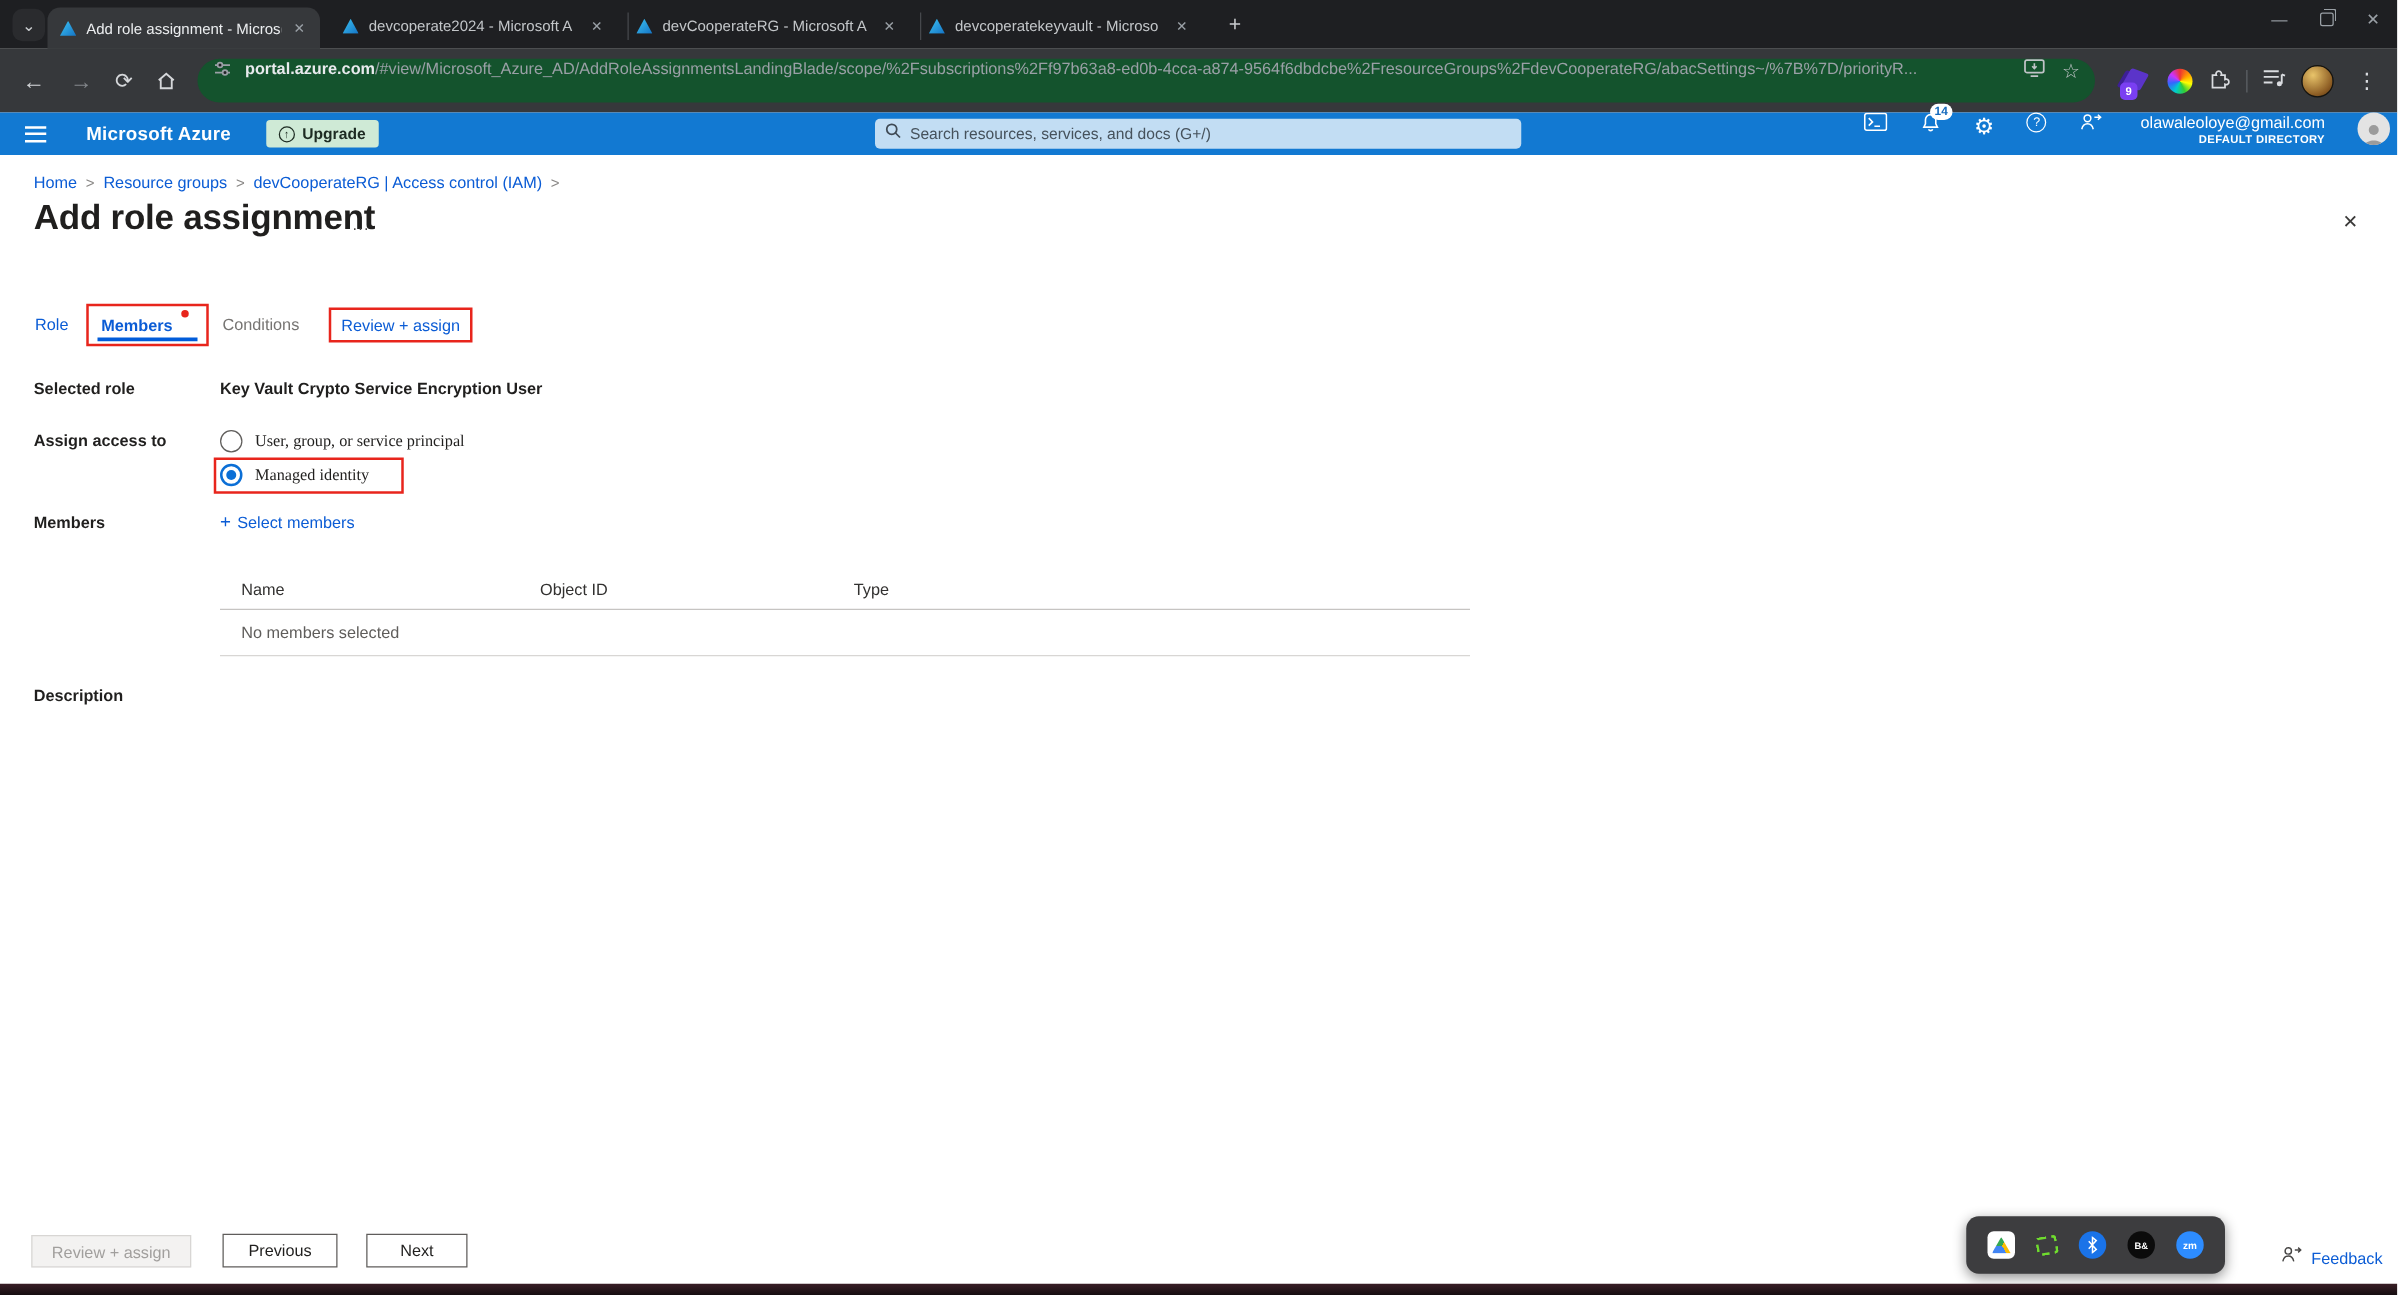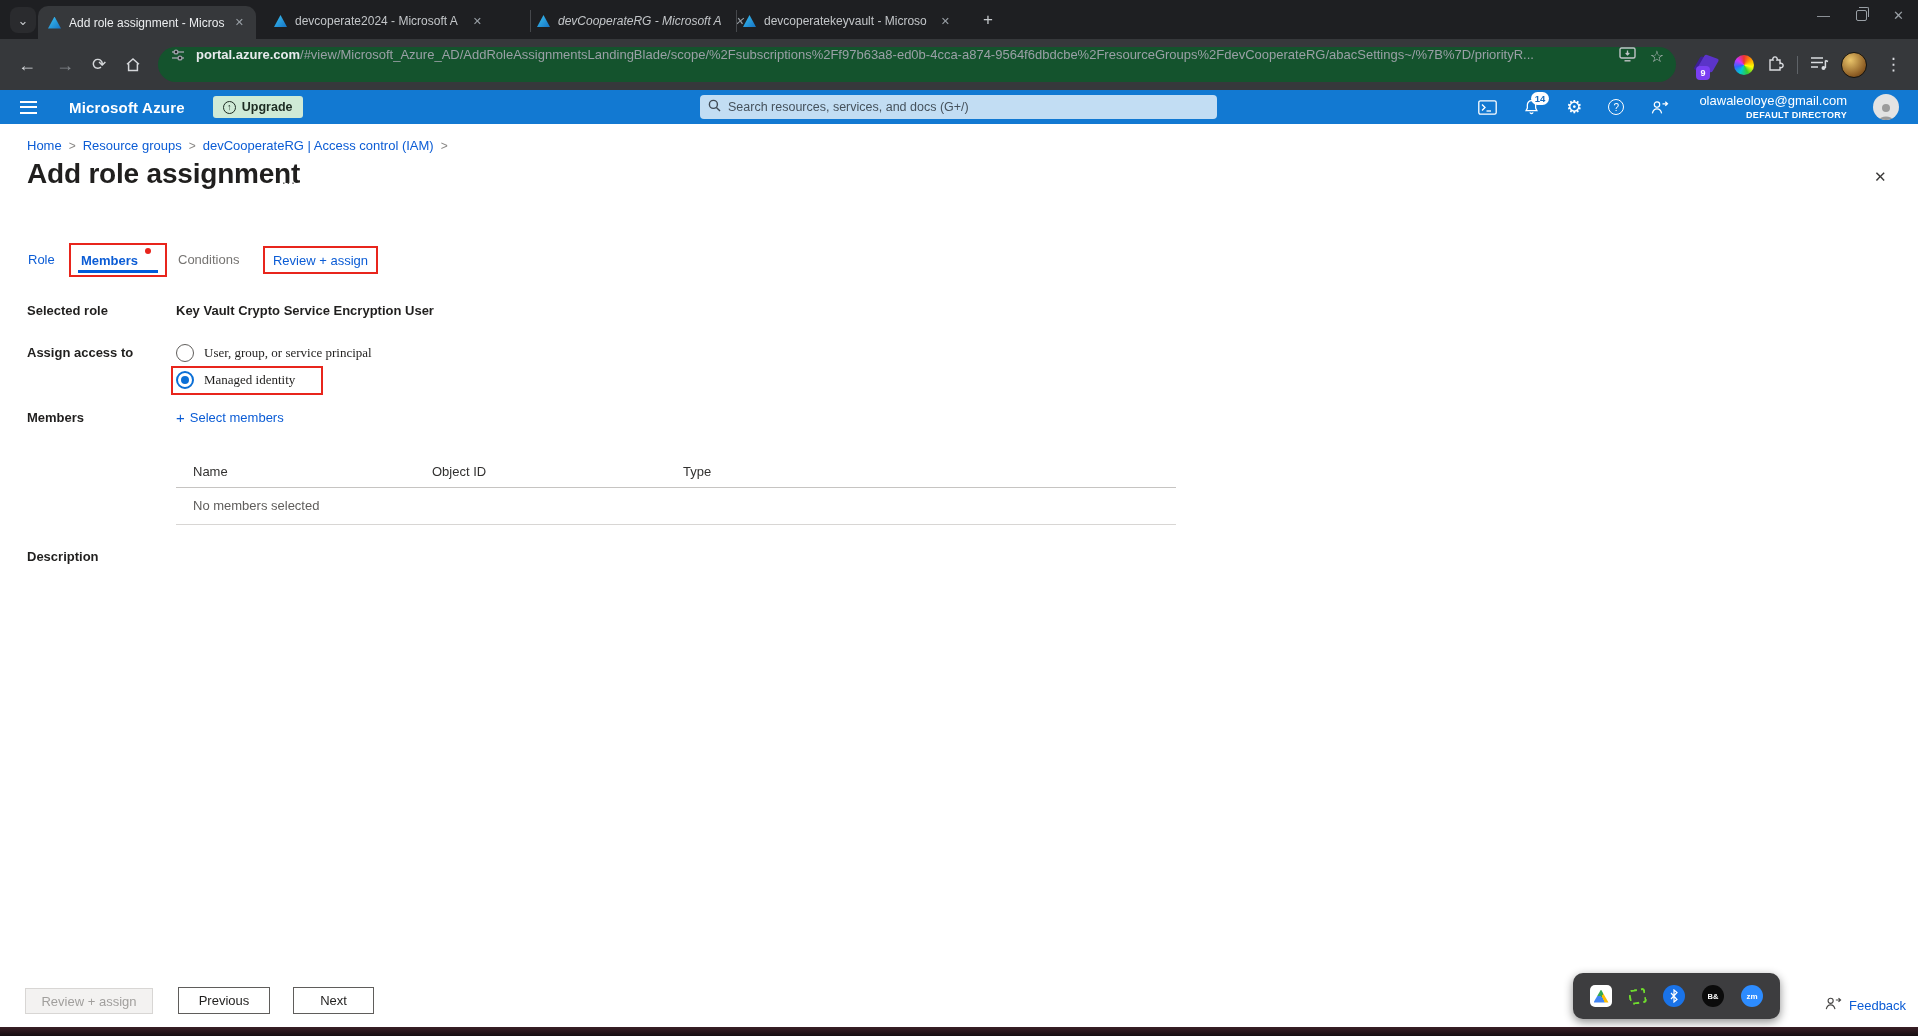--- a/index.html
+++ b/index.html
@@ -6,21 +6,21 @@
   html,body { background:#fff; }
   body { font-family:"Liberation Sans", sans-serif; }
   .screen { position:relative; width:1918px; height:1036px; overflow:hidden; background:#fff; }
 
   
   .tabstrip { position:absolute; left:0; top:0; width:1918px; height:39px; background:#1e1f22; }
   .tab-search { position:absolute; left:10px; top:7px; width:26px; height:26px; border-radius:8px; background:#2a2b2e; color:#c7cacd; font-size:13px; display:flex; align-items:center; justify-content:center; cursor:pointer; }
   .tab { position:absolute; display:flex; align-items:center; gap:8px; color:#c3c6c9; font-size:12px; cursor:pointer; }
   .tab-active { left:38px; top:6px; width:218px; height:33px; background:#36383b; border-radius:10px 10px 0 0; color:#eceef0; padding:0 10px; }
   .tab-i2 { left:268px; top:10px; width:222px; height:22px; padding:0 6px; }
-  .tab-i3 { left:530px; top:10px; width:222px; height:22px; padding:0 6px; border-left:1px solid #46484c;font-style:italic; }
+  .tab-i3 { left:502px; top:10px; width:222px; height:22px; padding:0 6px; border-left:1px solid #46484c; }
   .tab-i4 { left:736px; top:10px; width:222px; height:22px; padding:0 6px; border-left:1px solid #46484c; }
   .tab-title { flex:1; white-space:nowrap; overflow:hidden; text-overflow:clip; }
   .tab-close { color:#9aa0a6; font-size:11px; padding:0 2px; }
   .favicon { width:13px; height:12px; flex:0 0 13px; background:linear-gradient(135deg,#3cc3f2,#1473c5); clip-path:polygon(50% 0,100% 100%,0 100%); }
   .newtab { position:absolute; left:976px; top:8px; width:24px; height:24px; color:#c7cacd; font-size:17px; display:flex; align-items:center; justify-content:center; cursor:pointer; }
   .wincontrols { position:absolute; right:14px; top:8px; display:flex; gap:26px; align-items:center; color:#9aa0a6; }
   .winbtn { font-size:13px; cursor:pointer; }
   .win-restore { width:11px; height:11px; border:1.4px solid #9aa0a6; border-radius:2px; position:relative; }
   .win-restore::before { content:""; position:absolute; left:2px; top:-4px; width:9px; height:9px; border-top:1.4px solid #9aa0a6; border-right:1.4px solid #9aa0a6; border-radius:0 2px 0 0; }
 
@@ -48,21 +48,21 @@
   
   .az-header { position:absolute; left:0; top:90px; width:1918px; height:34px; background:#1279d2; display:flex; align-items:center; color:#fff; }
   .hamburger { margin-left:14px; display:flex; flex-direction:column; gap:3.5px; padding:6px; cursor:pointer; }
   .hamburger span { display:block; width:17px; height:2px; background:#fff; }
   .az-brand { margin-left:26px; font-size:15px; font-weight:bold; letter-spacing:.2px; }
   .upgrade { margin-left:28px; height:22px; background:#cfead6; color:#1d2b22; border-radius:3px; display:flex; align-items:center; gap:6px; padding:0 10px; font-size:12.5px; font-weight:bold; cursor:pointer; }
   .upg-circ { width:13px; height:13px; border:1.5px solid #1d2b22; border-radius:50%; font-size:9px; display:flex; align-items:center; justify-content:center; }
   .az-search { position:absolute; left:700px; top:5px; width:517px; height:24px; background:#c2ddf3; border-radius:4px; display:flex; align-items:center; padding:0 8px; gap:7px; }
   .az-search input { flex:1; background:transparent; border:none; outline:none; font-family:"Liberation Sans",sans-serif; font-size:12.5px; color:#24303a; }
   .az-search input::placeholder { color:#46525c; opacity:1; }
-  .az-right { position:absolute; right:0; top:0; height:34px; display:flex; align-items:center; gap:26px; padding-right:19px; }
+  .az-right { position:absolute; right:0; top:0; height:34px; display:flex; align-items:flex-start; gap:26px; padding-right:6px; }
   .az-ic { position:relative; display:flex; align-items:center; justify-content:center; cursor:pointer; }
   .bell-badge { position:absolute; right:-9px; top:-7px; background:#fff; color:#166bbd; font-size:9.5px; font-weight:bold; border-radius:8px; padding:1px 4px; }
   .gear-glyph { font-size:18px; color:#fff; }
   .help-circ { width:16px; height:16px; border:1.4px solid #fff; border-radius:50%; font-size:10px; display:flex; align-items:center; justify-content:center; }
   .account { text-align:right; line-height:1.25; margin-left:4px; cursor:pointer; }
   .acct-email { font-size:13px; }
   .acct-dir { font-size:9px; font-weight:bold; letter-spacing:.3px; }
   .az-avatar { width:26px; height:26px; border-radius:50%; background:#e3e3e3; display:flex; align-items:flex-end; justify-content:center; overflow:hidden; cursor:pointer; }
 
   

